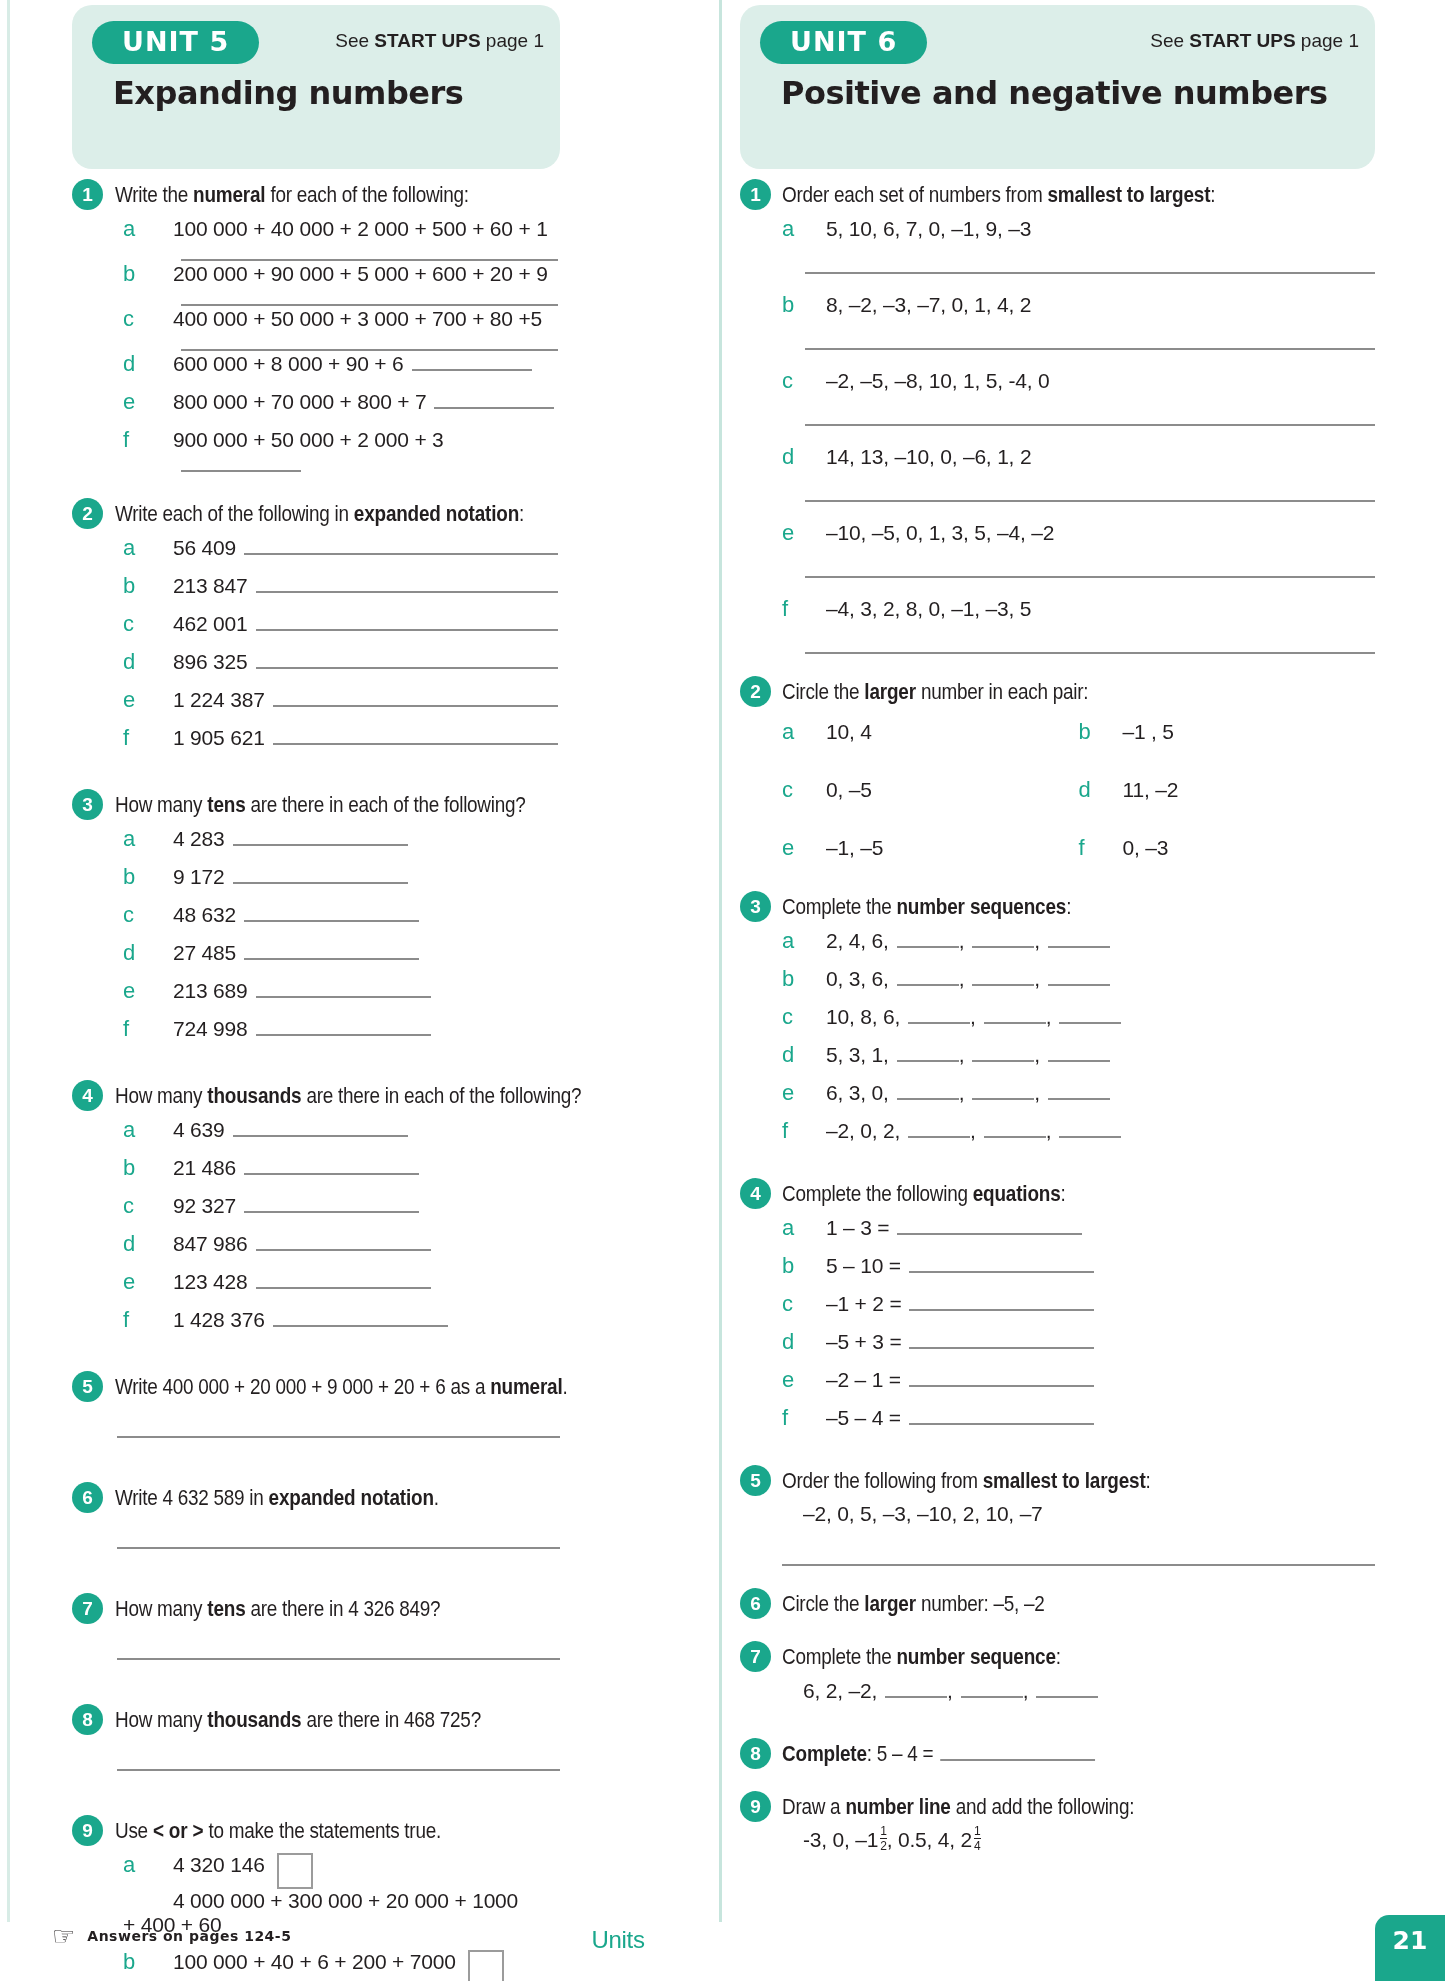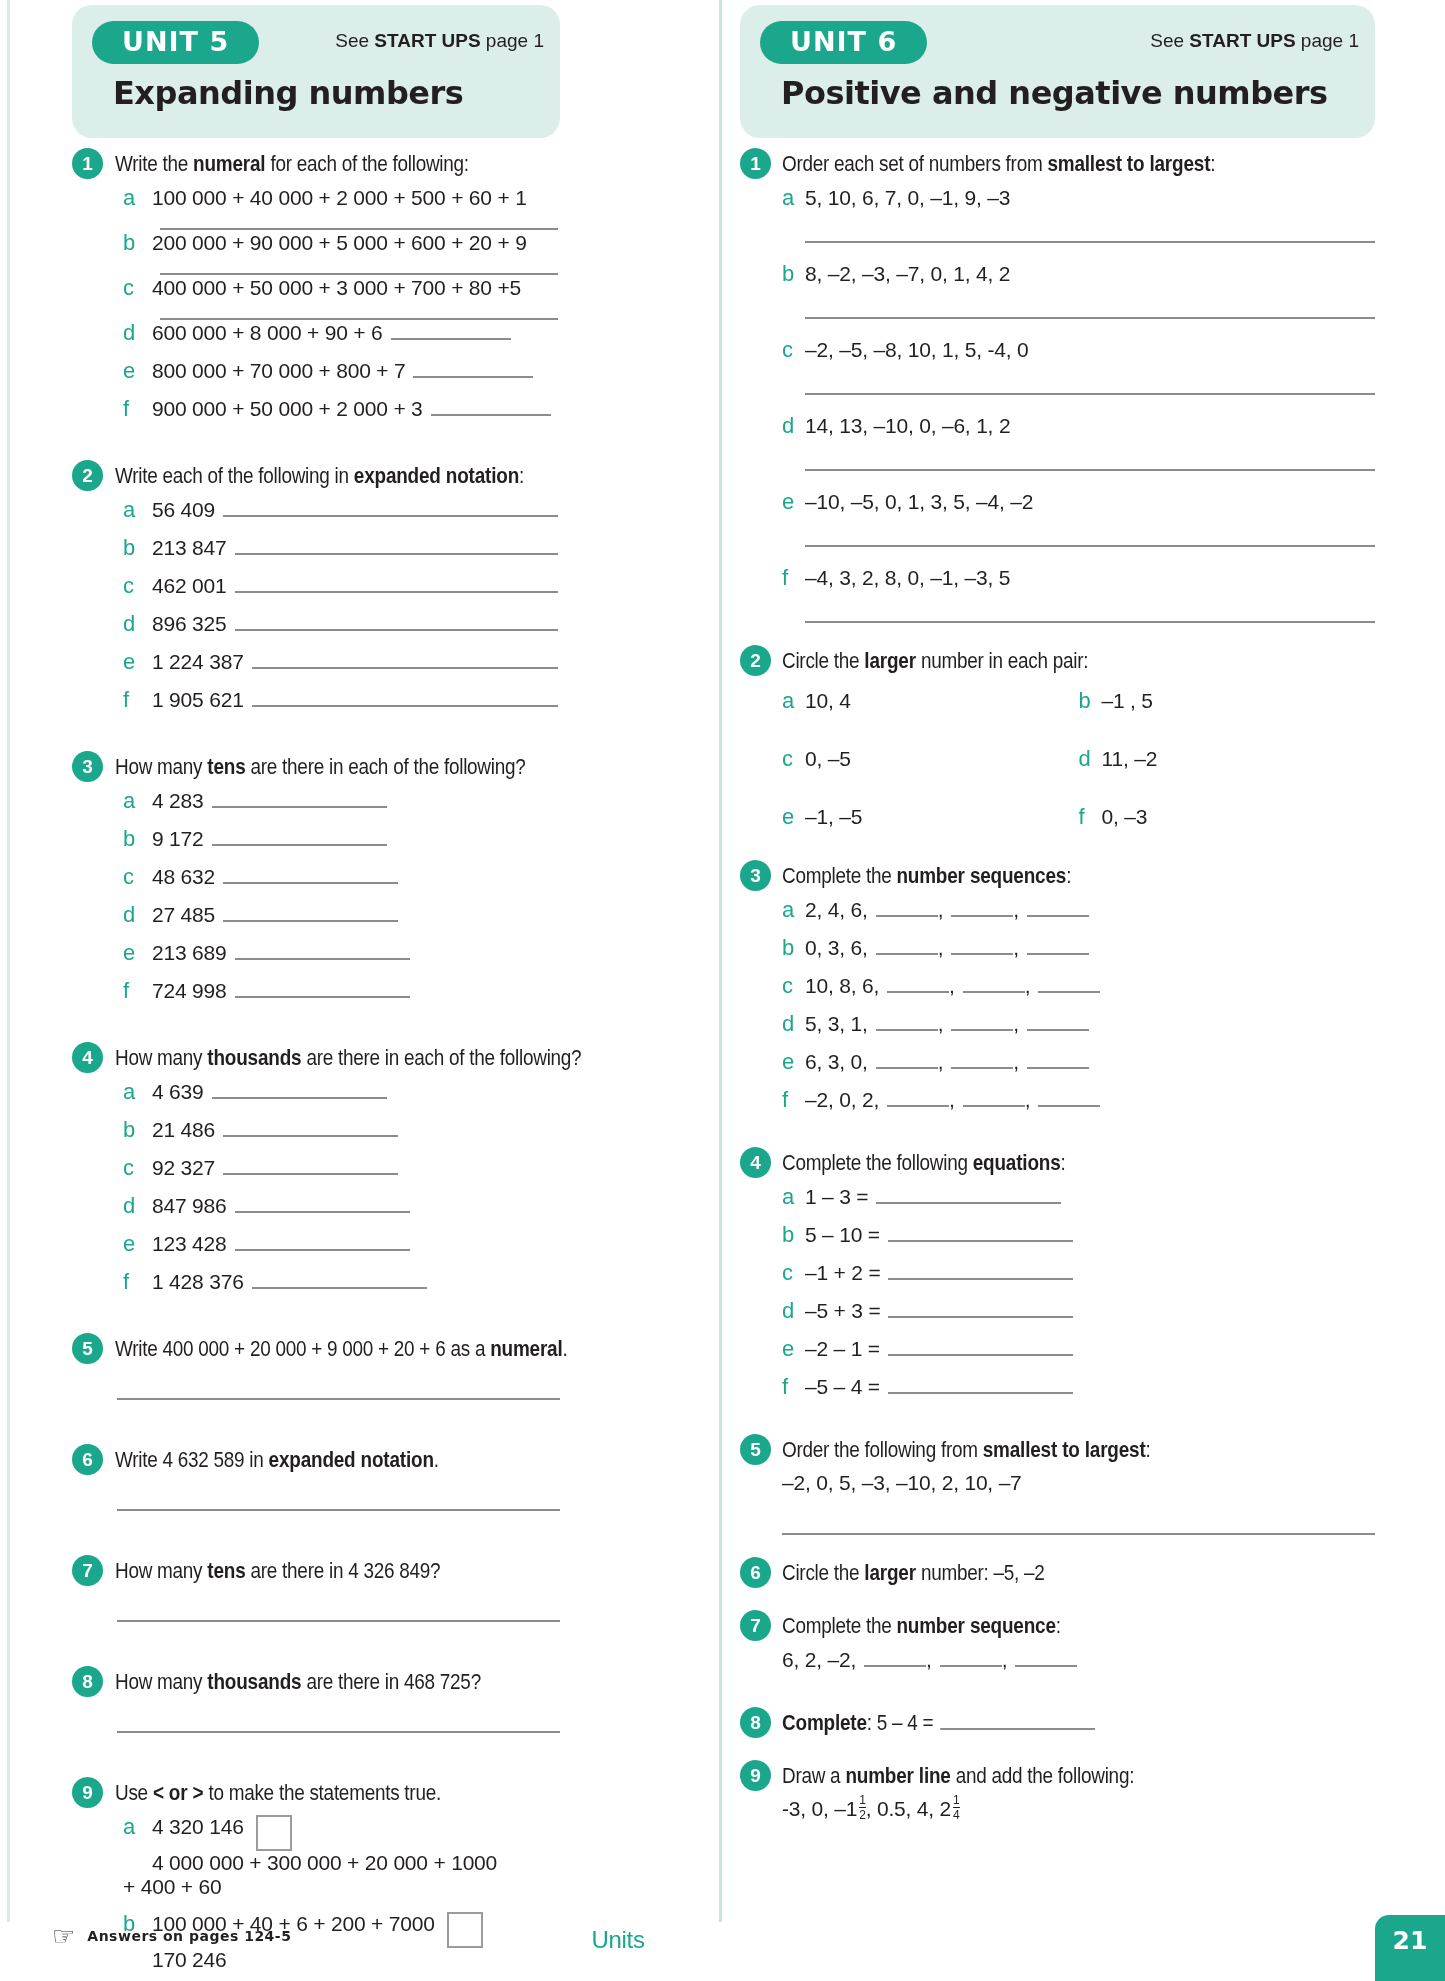--- a/index.html
+++ b/index.html
@@ -5,21 +5,21 @@
   html,body{margin:0;padding:0;background:#ffffff;}
   .page{position:relative;width:1445px;height:1981px;background:#fff;overflow:hidden;
         font-family:"Liberation Sans",sans-serif;color:#231f20;}
   .edge-line{position:absolute;left:7px;top:0;width:3px;height:1922px;background:#d8ece6;}
   .divider{position:absolute;left:719px;top:0;width:3px;height:1922px;background:#c7e5dd;}
 
   .col{position:absolute;top:0;}
   .col-left{left:72px;width:488px;}
   .col-right{left:740px;width:635px;}
 
-  .col-header{margin-top:5px;height:133px;background:#dceee9;border-radius:20px;
+  .col-header{margin-top:5px;height:164px;background:#dceee9;border-radius:20px;
               box-sizing:border-box;padding:16px 16px 0 20px;}
   .header-top{display:flex;justify-content:space-between;align-items:flex-start;}
   .unit-pill{background:#1aa78c;color:#fff;font-family:"DejaVu Sans",sans-serif;font-weight:bold;
              font-size:27px;padding:5px 30px 7px;border-radius:26px;letter-spacing:1px;}
   .see-text{font-size:19px;margin-top:9px;white-space:nowrap;}
   .col-title{font-family:"DejaVu Sans",sans-serif;font-weight:bold;font-size:32px;
              letter-spacing:-0.5px;margin:10px 0 0 21px;white-space:nowrap;}
 
   .questions{margin-top:10px;}
   .question{margin-bottom:26px;}
@@ -35,21 +35,21 @@
   .q-line{border-bottom:2px solid #8c8c8c;height:0;margin:34px 0 0 45px;}
   .question.has-line{margin-bottom:44px;}
   .col-left .q-line{margin-right:0;}
 
   .q-items{margin:6px 0 0 51px;}
   .col-right .q-items{margin-left:42px;}
   .item{font-size:21px;letter-spacing:-0.2px;}
   .item-row{display:flex;align-items:baseline;min-height:38px;}
   .item-label{color:#1aa78c;flex:0 0 29px;font-size:22px;}
   .col-right .item-label{flex:0 0 23px;}
-  .item-body{flex:1;display:flex;flex-wrap:wrap;align-items:baseline;min-width:0;}
+  .item-body{flex:1;display:flex;flex-wrap:wrap;align-items:baseline;min-width:0;margin-left:21px;}
   .ans-line{display:inline-block;border-bottom:2px solid #8c8c8c;height:18px;margin-left:8px;flex:0 0 auto;}
   .ans-line.fill{flex:1 1 40px;min-width:40px;margin-right:2px;}
   .item-line{border-bottom:2px solid #8c8c8c;height:0;margin:24px 0 20px 23px;}
   .item.no-label .item-line{margin-left:0;}
   .col-right .question:first-child .item-row{min-height:34px;}
   .col-right .question:first-child .item-line{margin:22px 0 18px 23px;}
 
   .pairs{display:grid;grid-template-columns:1fr 1fr;row-gap:24px;margin-top:12px;}
   .pairs .item-row{min-height:34px;}
 

